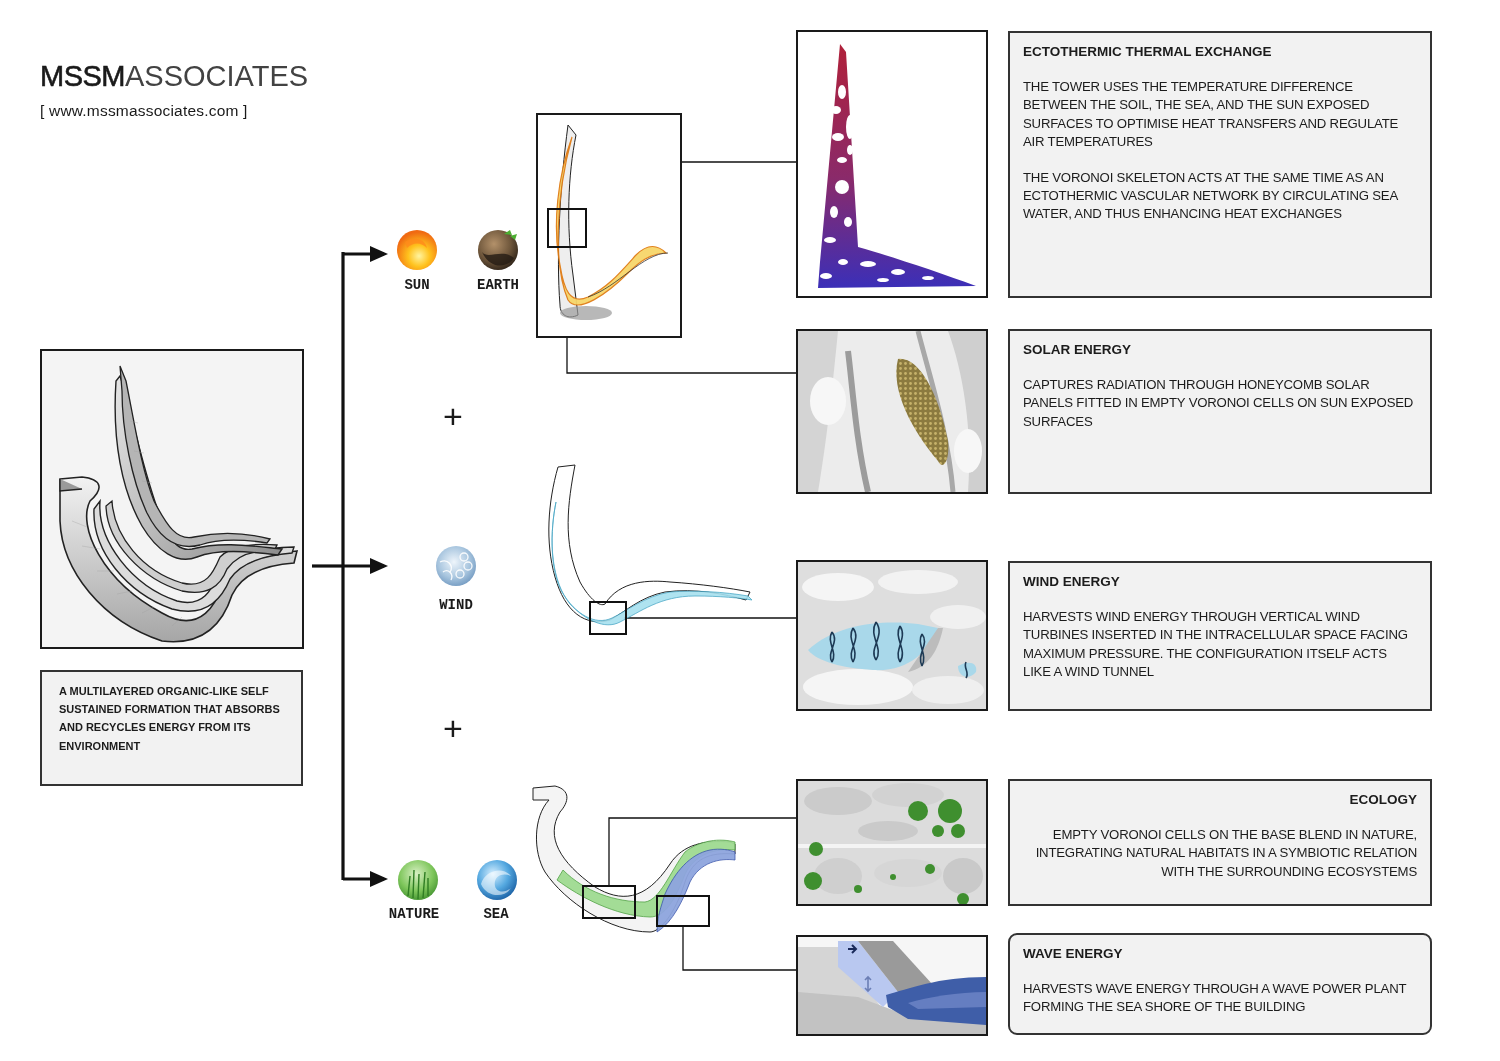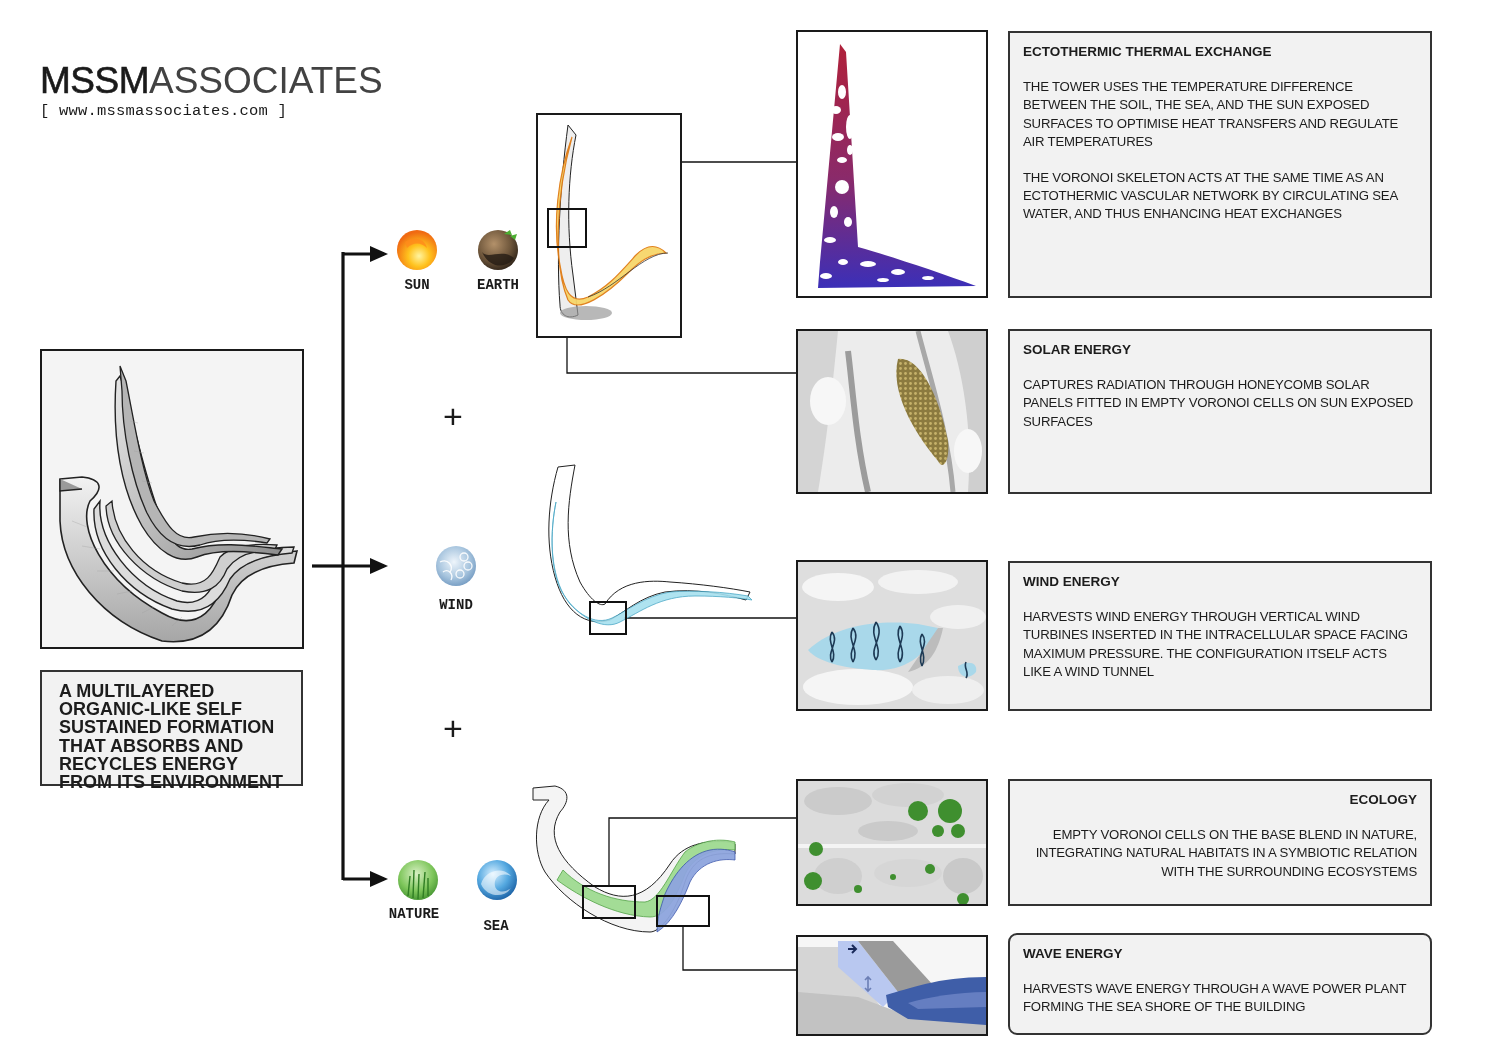--- a/index.html
+++ b/index.html
@@ -2,32 +2,32 @@
 <html><head>
 <meta charset="utf-8">
 <style>
   * { box-sizing: border-box; margin: 0; padding: 0; }
   html, body { width: 1500px; height: 1061px; background: #ffffff; overflow: hidden; }
   body { position: relative; font-family: "DejaVu Sans", sans-serif; color: #1a1a1a; }
 
   .abs { position: absolute; }
 
   
-  .logo { left: 40px; top: 62px; font-family: "Liberation Sans", sans-serif; font-size: 37px; letter-spacing: -0.5px; line-height: 1; color: #1a1a1a; }
+  .logo { left: 40px; top: 62px; font-family: "Liberation Sans", sans-serif; font-size: 29px; letter-spacing: -0.5px; line-height: 1; color: #1a1a1a; }
   .logo .bold { font-weight: 400; -webkit-text-stroke: 0.6px #1a1a1a; }
   .logo .thin { font-weight: 300; color: #222; -webkit-text-stroke: 0; opacity: 0.85; letter-spacing: 0px; }
-  .logo-url { left: 40px; top: 102px; font-family: Liberation Mono, monospace; font-size: 15.5px; color: #1a1a1a; letter-spacing: 0.2px; }
+  .logo-url { left: 40px; top: 102px; font-family: Liberation Sans, sans-serif; font-size: 15.5px; color: #1a1a1a; letter-spacing: 0.2px; }
 
   
   .frame { border: 2px solid #1a1a1a; background: #fff; overflow: hidden; }
   .textbox { border: 2px solid #333; background: #f2f2f2; padding: 10px 13px; font-family: "Liberation Sans", sans-serif; font-size: 13.2px; line-height: 18.2px; color: #1c1c1c; letter-spacing: -0.2px; }
   .textbox .tb-title { font-weight: 700; font-size: 13.5px; margin-bottom: 17px; letter-spacing: 0px; }
   .textbox p { margin-bottom: 18px; }
 
-  .caption-box { border: 2px solid #333; background: #f2f2f2; padding: 10px 17px; font-family: "Liberation Sans", sans-serif; font-weight: 700; font-size: 18px; line-height: 18.2px; color: #1c1c1c; }
+  .caption-box { border: 2px solid #333; background: #f2f2f2; padding: 10px 17px; font-family: "Liberation Sans", sans-serif; font-weight: 700; font-size: 11px; line-height: 18.2px; color: #1c1c1c; }
 
   .element-label { font-family: Liberation Mono, monospace; font-weight: 700; font-size: 14px; color: #1a1a1a; text-align: center; width: 80px; }
 
   .plus { font-family: "Liberation Sans", sans-serif; font-size: 34px; font-weight: 300; color: #1a1a1a; line-height: 1; }
 
   svg.overlay { position: absolute; left: 0; top: 0; pointer-events: none; }
 </style>
 </head>
 <body>
 
@@ -190,21 +190,21 @@
       <radialGradient id="gSea" cx="0.4" cy="0.35" r="0.7">
         <stop offset="0" stop-color="#d6efff"></stop>
         <stop offset="0.55" stop-color="#54a8e0"></stop>
         <stop offset="1" stop-color="#1a5fa3"></stop>
       </radialGradient>
     </defs>
     <circle cx="22" cy="22" r="20" fill="url(#gSea)"></circle>
     <path d="M6,26 C10,12 28,8 36,18 C28,14 18,18 20,28 C22,36 32,34 36,30 C30,40 12,40 6,26 Z" fill="#ffffff" opacity="0.55"></path>
   </svg>
 </div>
-<div class="abs element-label" style="left:456px; top:906px;margin-top:12px;">SEA</div>
+<div class="abs element-label" style="left:456px; top:906px;">SEA</div>
 
 <div class="abs frame" style="left:536px; top:113px; width:146px; height:225px;">
   <svg width="142" height="221">
     <path d="M30,10 L38,20 C30,60 28,110 35,160 L40,200 C30,205 22,200 22,190 C18,140 22,70 30,10 Z" fill="#eeeeee" stroke="#222" stroke-width="1"></path>
     <path d="M34,22 C20,60 14,110 22,150 C26,175 32,190 50,182 C70,172 80,160 98,140 C110,128 120,130 128,138 C112,138 100,148 90,158 C70,178 40,200 30,185 C15,150 18,80 34,22 Z" fill="#f7d66a" stroke="#e07c15" stroke-width="1.2" opacity="0.95"></path>
     <path d="M50,182 C80,172 105,138 130,138" fill="none" stroke="#333" stroke-width="0.8"></path>
     <ellipse cx="48" cy="198" rx="26" ry="7" fill="#9a9a9a" opacity="0.7"></ellipse>
     <rect x="10" y="94" width="38" height="38" fill="none" stroke="#111" stroke-width="2"></rect>
   </svg>
 </div>

